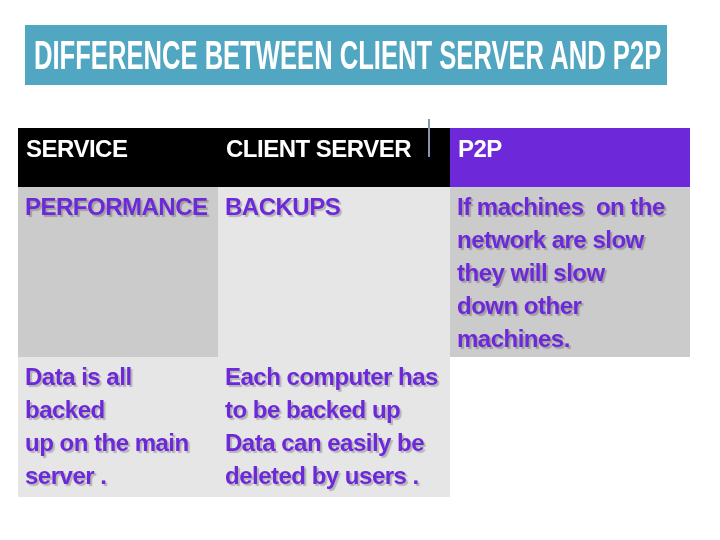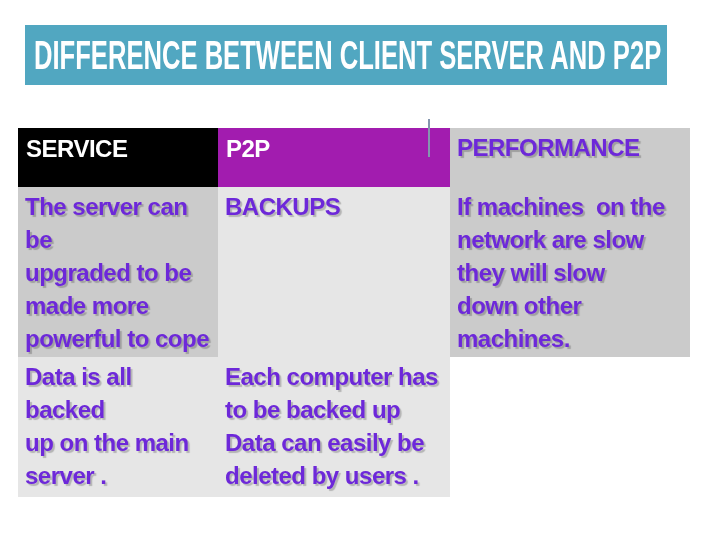--- a/index.html
+++ b/index.html
@@ -74,28 +74,24 @@
 </style>
 </head>
 <body>
 
 <div class="title-banner" style="background-color: rgb(81, 167, 193);">
   <div class="title-text">DIFFERENCE BETWEEN CLIENT SERVER AND P2P</div>
 </div>
 
 <div class="comparison-table">
   <div class="cell th" style="background-color: rgb(0, 0, 0);">SERVICE</div>
-  <div class="cell th" style="background-color: #a21caf;">P2P</div>
+  <div class="cell th" style="background-color: rgb(0, 0, 0);">CLIENT SERVER</div>
+  <div class="cell th" style="background-color: #6d28d9;">P2P</div>
 
   <div class="cell td" style="background-color: rgb(203, 203, 203);">PERFORMANCE</div>
-  <div class="cell td" style="background-color: rgb(203, 203, 203);">The server can be
-upgraded to be
-made more
-powerful to cope
-with high demand.</div>
   <div class="cell td" style="background-color: rgb(230, 230, 230);">BACKUPS</div>
 
   <div class="cell td" style="background-color: rgb(203, 203, 203);">If machines  on the
 network are slow
 they will slow
 down other
 machines.</div>
   <div class="cell td" style="background-color: rgb(230, 230, 230);">Data is all  backed
 up on the main
 server .</div>

